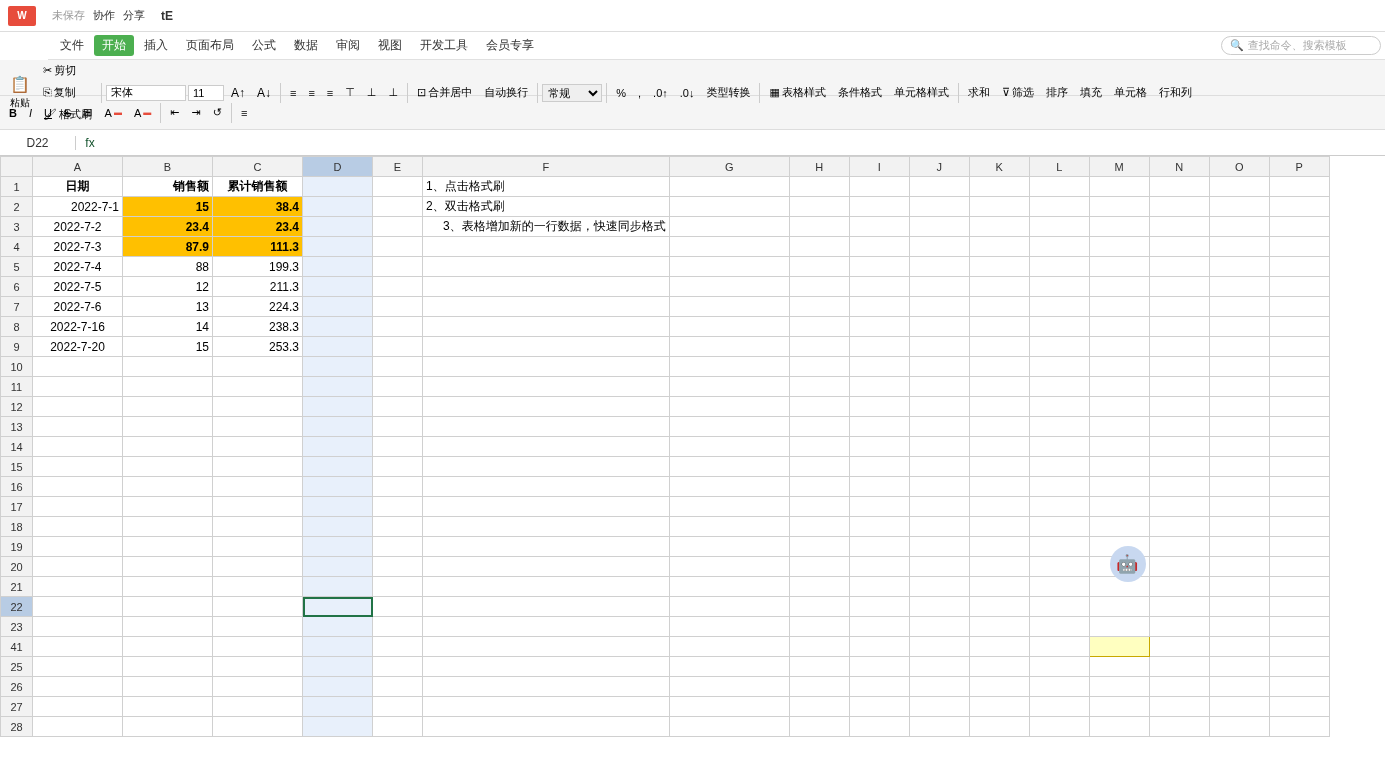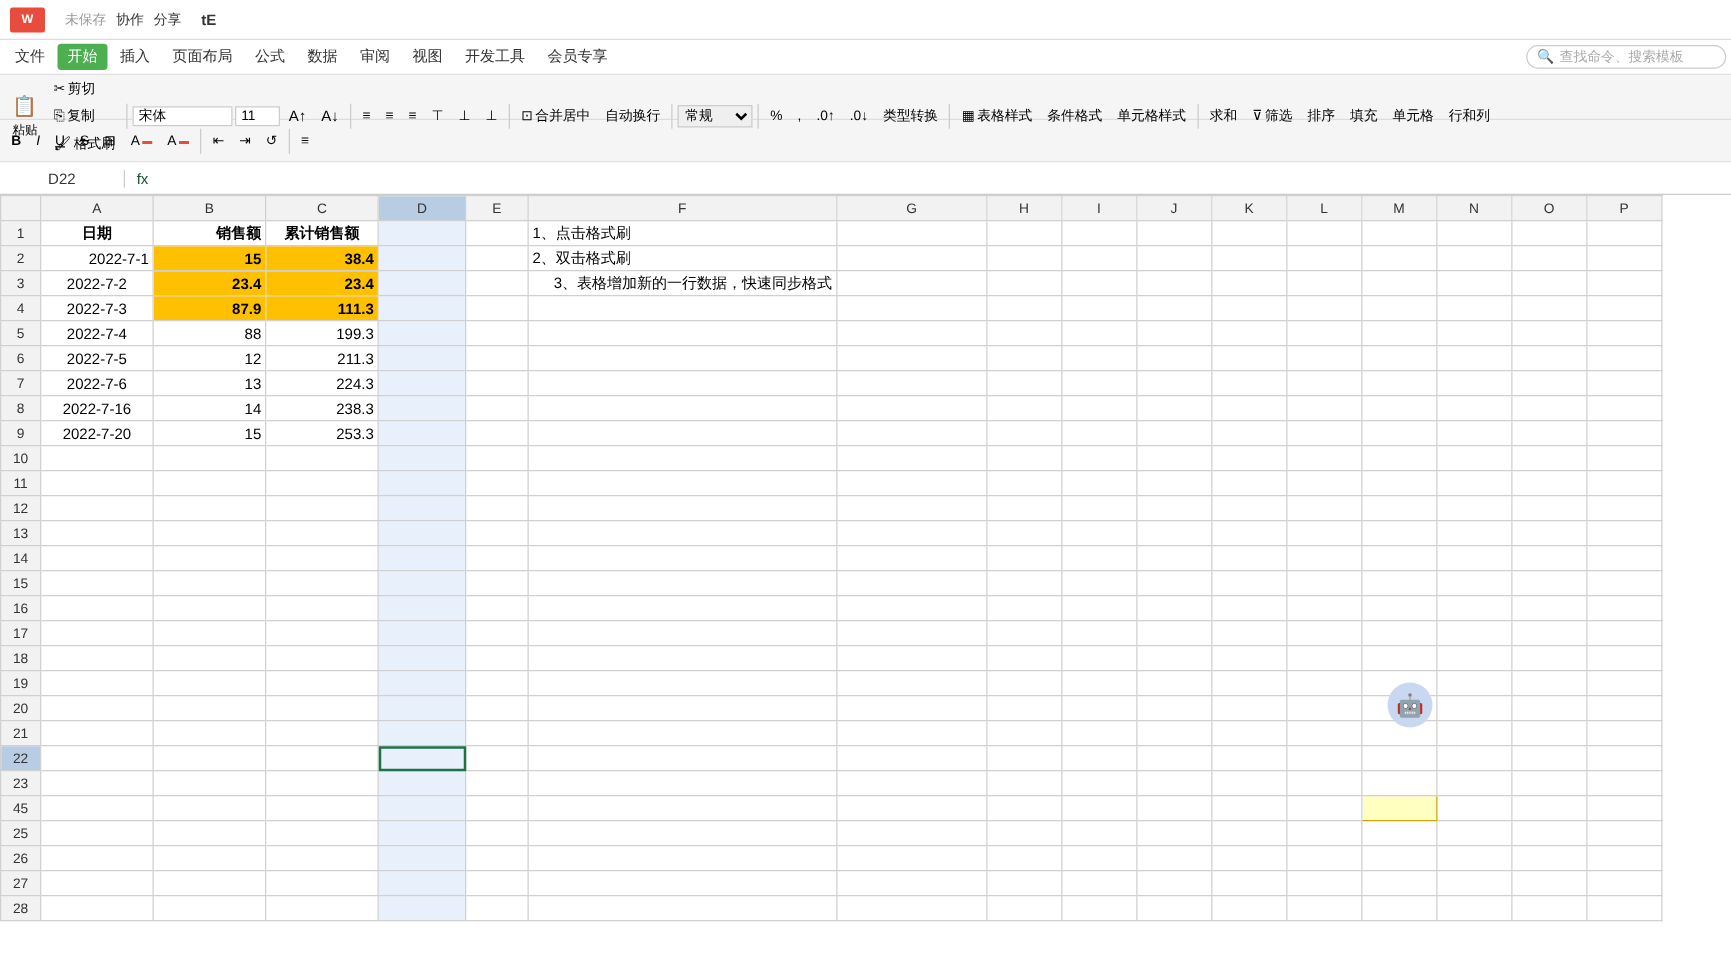--- a/index.html
+++ b/index.html
@@ -26,20 +26,21 @@
 
     
     .menu-bar {
       height: 28px;
       background: #fff;
       display: flex;
       align-items: center;
       padding: 0 4px;
       border-bottom: 1px solid #e0e0e0;
       gap: 2px;
+      margin-left: 48px;
     }
     .menu-item {
       padding: 2px 8px;
       font-size: 12px;
       color: #333;
       cursor: pointer;
       border-radius: 2px;
       white-space: nowrap;
     }
     .menu-item.active { background: #4CAF50; color: white; border-radius: 3px; }
@@ -111,21 +112,21 @@
     
     .formula-bar {
       height: 26px;
       display: flex;
       align-items: center;
       border-bottom: 1px solid #ccc;
       background: white;
       font-size: 12px;
     }
     .cell-ref-box {
-      width: 100px;
+      width: 76px;
       padding: 0 6px;
       border-right: 1px solid #ccc;
       font-size: 12px;
       color: #333;
       text-align: center;
     }
     .formula-icon {
       width: 28px;
       text-align: center;
       color: #14532d;
@@ -829,21 +830,21 @@
               <td class="cell"></td>
               <td class="cell"></td>
               <td class="cell"></td>
               <td class="cell"></td>
               <td class="cell"></td>
               <td class="cell"></td>
               <td class="cell"></td>
               <td class="cell"></td>
             </tr>
             <tr>
-              <td class="row-header">45</td>
+              <td class="row-header">41</td>
               <td class="cell"></td>
               <td class="cell"></td>
               <td class="cell"></td>
               <td class="cell" style="background: rgb(232, 240, 251);"></td>
               <td class="cell"></td>
               <td class="cell"></td>
               <td class="cell"></td>
               <td class="cell"></td>
               <td class="cell"></td>
               <td class="cell"></td>

